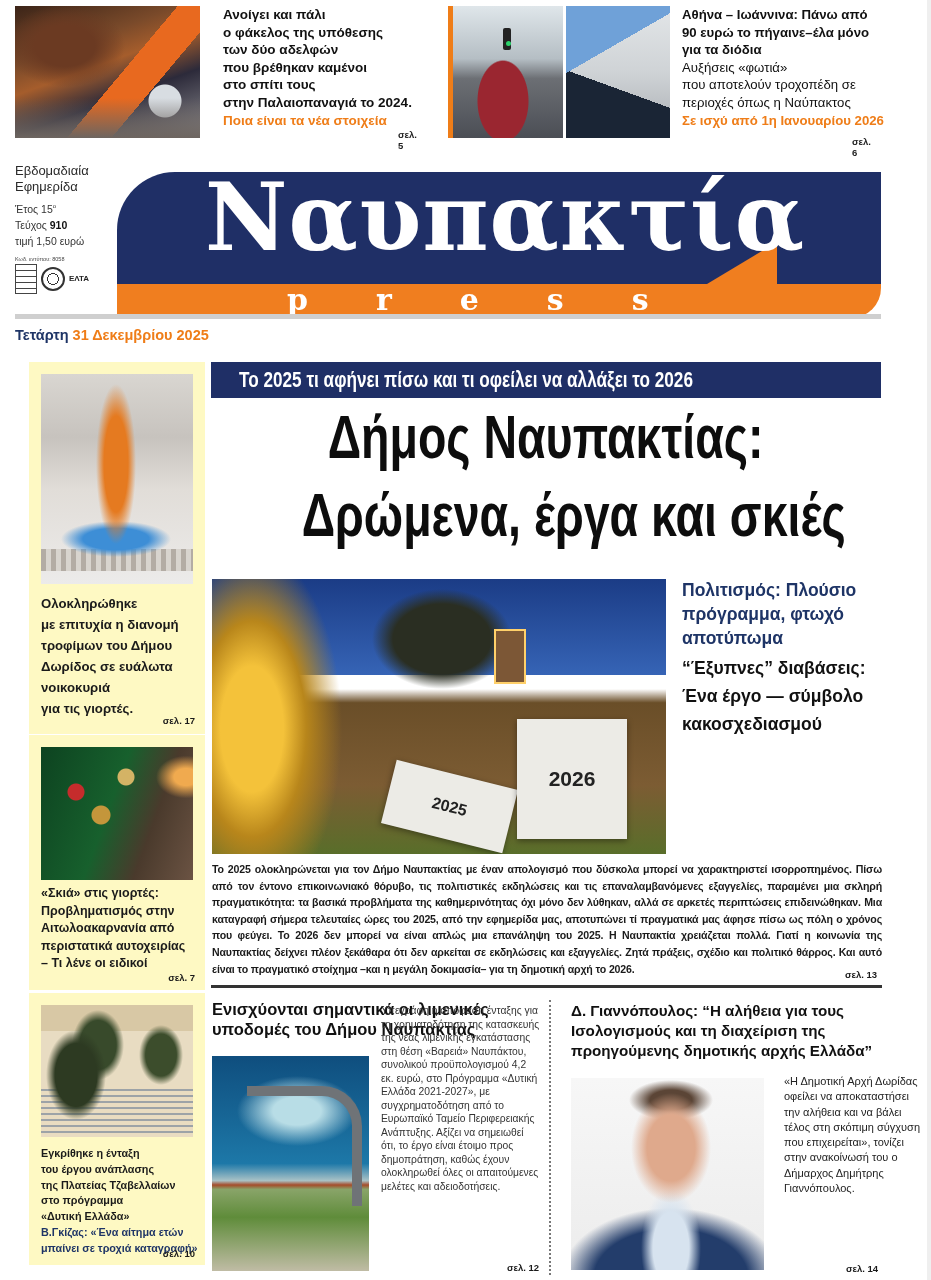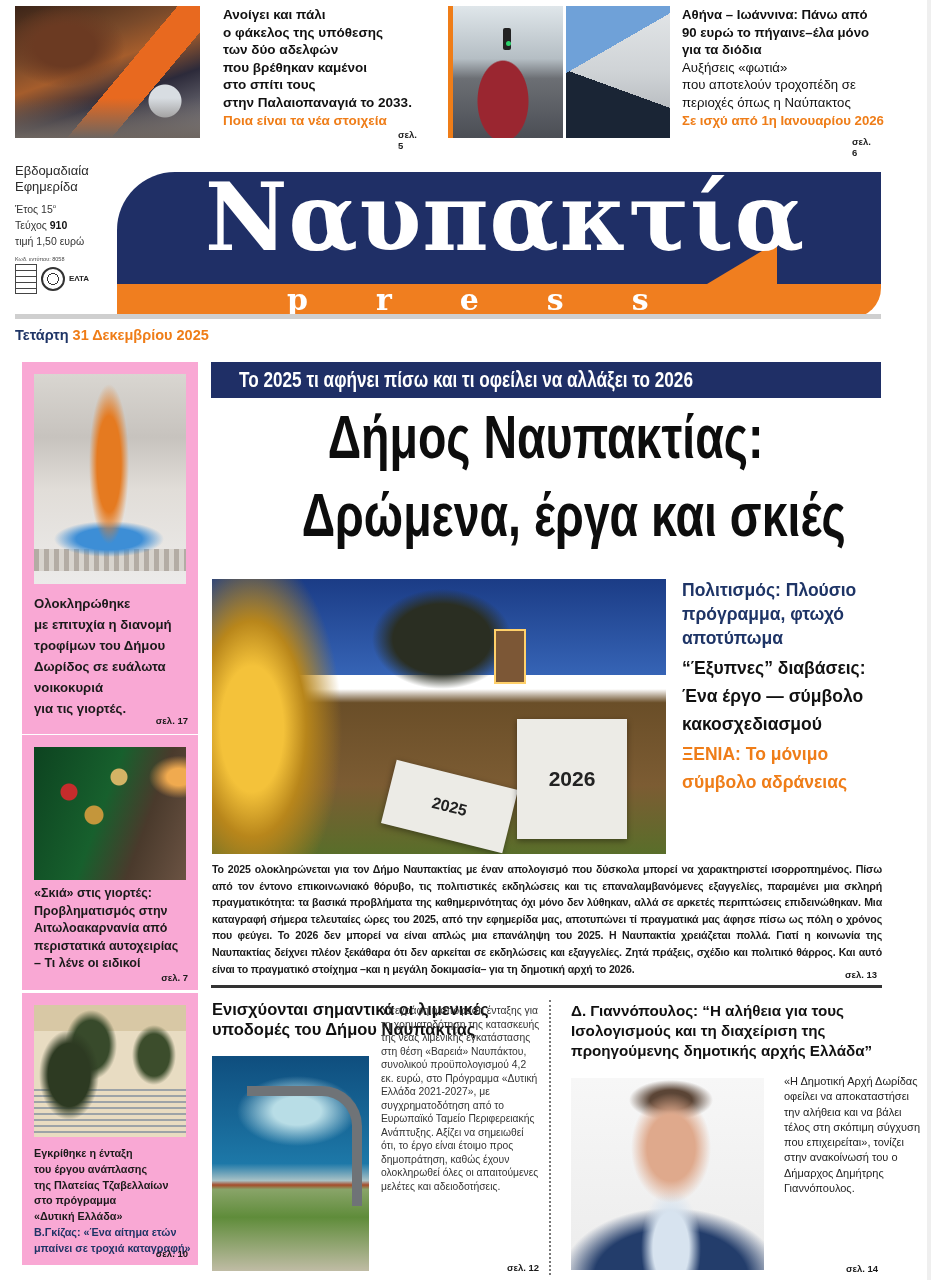--- a/index.html
+++ b/index.html
@@ -53,21 +53,21 @@
   .logo-blue { position: absolute; left: 0; top: 0; width: 764px; height: 112px; background: #1f2f66; border-radius: 58px 0 0 0; }
   .logo-orange { position: absolute; left: 0; top: 112px; width: 764px; height: 34px; background: #f07e1f; border-radius: 0 0 30px 0; }
   .logo-curve { position: absolute; right: 0; top: 70px; width: 70px; height: 42px; background: #f07e1f; border-radius: 60px 0 0 0; clip-path: polygon(100% 0, 100% 100%, 0 100%); }
   .logo-title { position: absolute; left: 88px; top: -10px; font-family: "DejaVu Serif", serif; font-weight: bold; font-size: 94px; color: #fff; letter-spacing: 1px; transform: scaleX(0.96); transform-origin: left top; }
   .logo-sub { position: absolute; left: 170px; top: 111px; font-family: "DejaVu Serif", serif; font-weight: bold; font-size: 30px; color: #fff; letter-spacing: 68px; line-height: 34px; }
 
   .grey-rule { position: absolute; left: 15px; top: 314px; width: 866px; height: 5px; background: #cfcfcf; }
   .dateline { position: absolute; left: 15px; top: 327px; font-size: 14.5px; font-weight: bold; }
 
   
-  .sidebar { position: absolute; left: 22px; width: 176px; background: #f9a8d4; }
+  .sidebar { position: absolute; left: 29px; width: 176px; background: #fef9c3; }
   .side-img { position: absolute; left: 12px; width: 152px; }
   .side-text { position: absolute; left: 12px; width: 160px; font-weight: bold; color: #1a1a1a; }
   .side-sel { position: absolute; right: 10px; font-size: 9.5px; font-weight: bold; }
 
   #side1 { top: 362px; height: 372px; }
   #side1 .side-img { top: 12px; height: 210px;
     background:
       radial-gradient(ellipse 20px 80px at 75px 90px, #e57a20 0 60%, transparent 100%),
       radial-gradient(ellipse 55px 18px at 75px 165px, #3d8ed6 0 60%, transparent 100%),
       repeating-linear-gradient(90deg, #b3aca4 0 5px, #d8d4ce 5px 10px) 0 175px / 100% 22px no-repeat,
@@ -153,21 +153,21 @@
 <body>
 
 <div class="teaser" id="teaser1">
   <div class="teaser-img"></div>
   <div class="teaser-text">
     <div>Ανοίγει και πάλι</div>
     <div>ο φάκελος της υπόθεσης</div>
     <div>των δύο αδελφών</div>
     <div>που βρέθηκαν καμένοι</div>
     <div>στο σπίτι τους</div>
-    <div>στην Παλαιοπαναγιά το 2033.</div>
+    <div>στην Παλαιοπαναγιά το 2024.</div>
     <div class="orange">Ποια είναι τα νέα στοιχεία</div>
   </div>
   <div class="sel">σελ. 5</div>
 </div>
 
 <div class="teaser" id="teaser2">
   <div class="teaser-img a"></div>
   <div class="teaser-img b"></div>
   <div class="teaser-text">
     <div>Αθήνα – Ιωάννινα: Πάνω από</div>
@@ -256,21 +256,20 @@
 
 <div class="lead-img">
   <div class="tower"></div>
   <div class="cal c25">2025</div>
   <div class="cal c26">2026</div>
 </div>
 
 <div class="lead-side">
   <div class="ls-a">Πολιτισμός: Πλούσιο πρόγραμμα, φτωχό αποτύπωμα</div>
   <div class="ls-b">“Έξυπνες” διαβάσεις: Ένα έργο — σύμβολο κακοσχεδιασμού</div>
-  <div class="ls-c">ΞΕΝΙΑ: Το μόνιμο σύμβολο αδράνειας</div>
 </div>
 
 <div class="lead-body">Το 2025 ολοκληρώνεται για τον Δήμο Ναυπακτίας με έναν απολογισμό που δύσκολα μπορεί να χαρακτηριστεί ισορροπημένος. Πίσω από τον έντονο επικοινωνιακό θόρυβο, τις πολιτιστικές εκδηλώσεις και τις επαναλαμβανόμενες εξαγγελίες, παραμένει μια σκληρή πραγματικότητα: τα βασικά προβλήματα της καθημερινότητας όχι μόνο δεν λύθηκαν, αλλά σε αρκετές περιπτώσεις επιδεινώθηκαν. Μια καταγραφή σήμερα τελευταίες ώρες του 2025, από την εφημερίδα μας, αποτυπώνει τί πραγματικά μας άφησε πίσω ως πόλη ο χρόνος που φεύγει. Το 2026 δεν μπορεί να είναι απλώς μια επανάληψη του 2025. Η Ναυπακτία χρειάζεται πολλά.  Γιατί η κοινωνία της Ναυπακτίας δείχνει πλέον ξεκάθαρα ότι δεν αρκείται σε εκδηλώσεις και εξαγγελίες. Ζητά πράξεις, σχέδιο και πολιτικό θάρρος. Και αυτό είναι το πραγματικό στοίχημα –και η μεγάλη δοκιμασία– για τη δημοτική αρχή το 2026.</div>
 <div class="lead-sel">σελ. 13</div>
 <div class="rule-dark"></div>
 
 <div class="port-title">Ενισχύονται σημαντικά οι λιμενικές υποδομές του Δήμου Ναυπακτίας</div>
 <div class="port-img"></div>
 <div class="port-body">Υπεγράφη η απόφαση ένταξης για τη χρηματοδότηση της κατασκευής της νέας λιμενικής εγκατάστασης στη θέση «Βαρειά» Ναυπάκτου, συνολικού προϋπολογισμού 4,2 εκ. ευρώ, στο Πρόγραμμα «Δυτική Ελλάδα 2021-2027», με συγχρηματοδότηση από το Ευρωπαϊκό Ταμείο Περιφερειακής Ανάπτυξης.  Αξίζει να σημειωθεί ότι, το έργο είναι έτοιμο προς δημοπράτηση, καθώς έχουν ολοκληρωθεί όλες οι απαιτούμενες μελέτες και αδειοδοτήσεις.</div>
 <div class="port-sel">σελ. 12</div>

